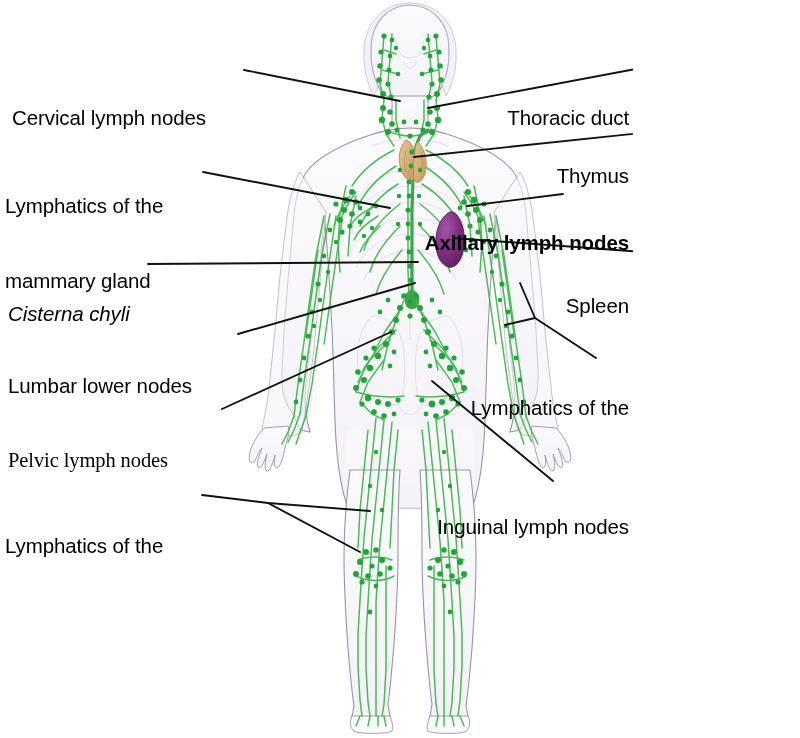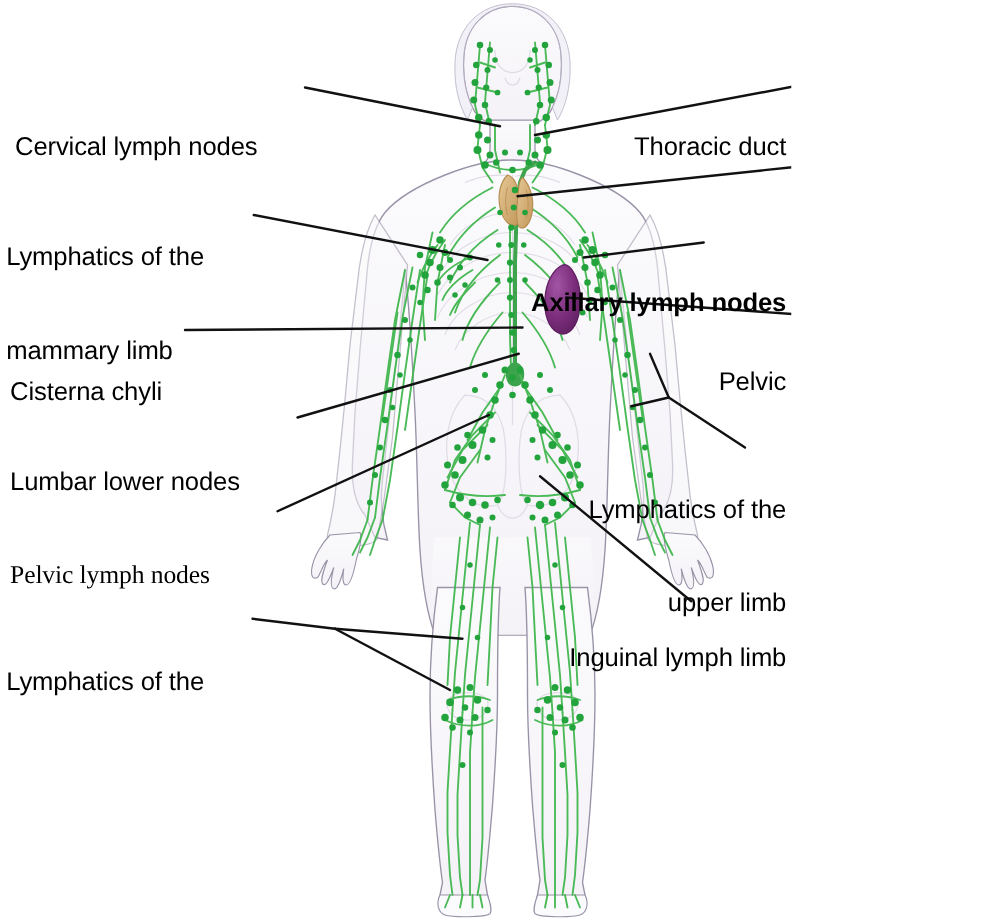--- a/index.html
+++ b/index.html
@@ -26,21 +26,21 @@
   }
   .label {
     position: absolute;
     font-family: "Liberation Sans", sans-serif;
     font-size: 20.5px;
     line-height: 25px;
     color: #000000;
     white-space: pre;
     letter-spacing: -0.1px;
   }
-  .label.right-align { text-align: right; }
+  .label.right-align { text-align: left; }
   .label.left-align  { text-align: left; }
 </style>
 </head>
 <body>
 
 <div id="stage">
 
   <svg id="figure-svg" viewBox="0 0 800 738">
     <defs>
       <linearGradient id="bodyGrad" x1="0" y1="0" x2="0" y2="1">
@@ -524,54 +524,56 @@
       <line x1="553" y1="481" x2="432" y2="381"></line>
     </g>
   </svg>
 
   <div class="label left-align" style="left:12px; top:55px;">
     <div>Cervical lymph nodes</div>
   </div>
 
   <div class="label left-align" style="left:5px; top:143px;">
     <div>Lymphatics of the</div>
-    <div>mammary limb</div>
-  </div>
-
-  <div class="label left-align" style="left:8px; top:251px;">
+    <div>mammary gland</div>
+  </div>
+
+  <div class="label left-align" style="left:8px; top:251px;font-style:italic;">
     <div>Cisterna chyli</div>
   </div>
 
   <div class="label left-align" style="left:8px; top:323px;">
     <div>Lumbar lower nodes</div>
   </div>
 
   <div class="label left-align" style="left:8px; top:398px;font-family:Liberation Serif, serif;">
     <div>Pelvic lymph nodes</div>
   </div>
 
   <div class="label left-align" style="left:5px; top:483px;">
     <div>Lymphatics of the</div>
   </div>
 
   <div class="label right-align" style="right:4px; top:55px;">
     <div>Thoracic duct</div>
   </div>
 
+  <div class="label right-align" style="right:4px; top:113px;">
+    <div>Thymus</div>
+  </div>
 
   <div class="label right-align" style="right:4px; top:180px;font-weight:bold;">
     <div>Axillary lymph nodes</div>
   </div>
 
   <div class="label right-align" style="right:4px; top:243px;">
-    <div>Pelvic</div>
+    <div>Spleen</div>
   </div>
 
   <div class="label right-align" style="right:4px; top:345px;">
     <div>Lymphatics of the</div>
-    <div>upper limb</div>
   </div>
 
   <div class="label right-align" style="right:4px; top:464px;">
-    <div>Inguinal lymph limb</div>
+    <div>Inguinal lymph nodes</div>
   </div>
 
 </div>
 
 </body></html>

